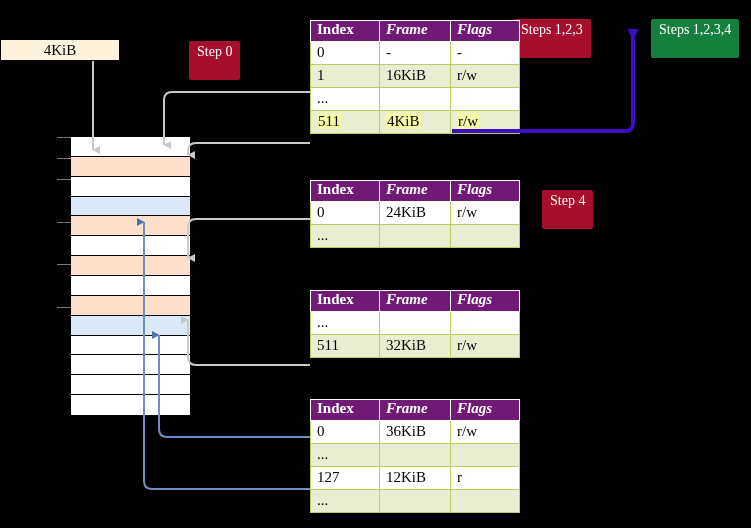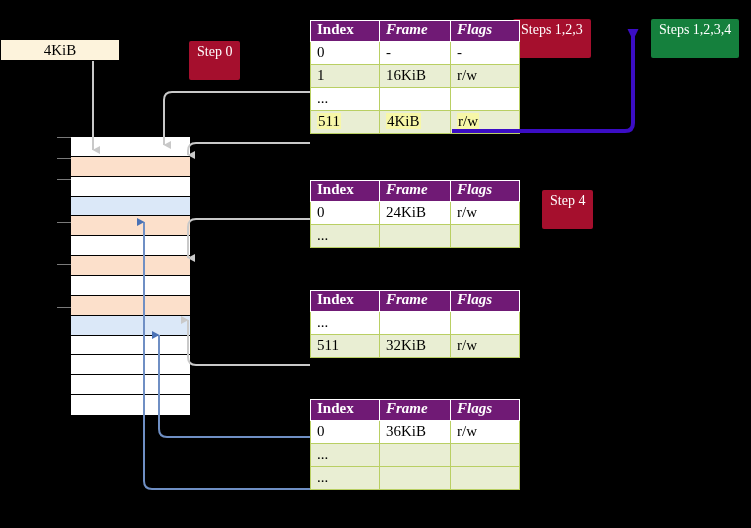--- a/index.html
+++ b/index.html
@@ -253,20 +253,25 @@
         <tr class="row-white">
           <td>0</td>
           <td>36KiB</td>
           <td>r/w</td>
         </tr>
         <tr class="row-tint">
           <td>...</td>
           <td></td>
           <td></td>
         </tr>
+        <tr class="row-white">
+          <td>127</td>
+          <td>12KiB</td>
+          <td>r</td>
+        </tr>
         <tr class="row-tint">
           <td>...</td>
           <td></td>
           <td></td>
         </tr>
       </tbody>
     </table>
   </div>
 
   <svg id="wires" viewBox="0 0 751 528">

